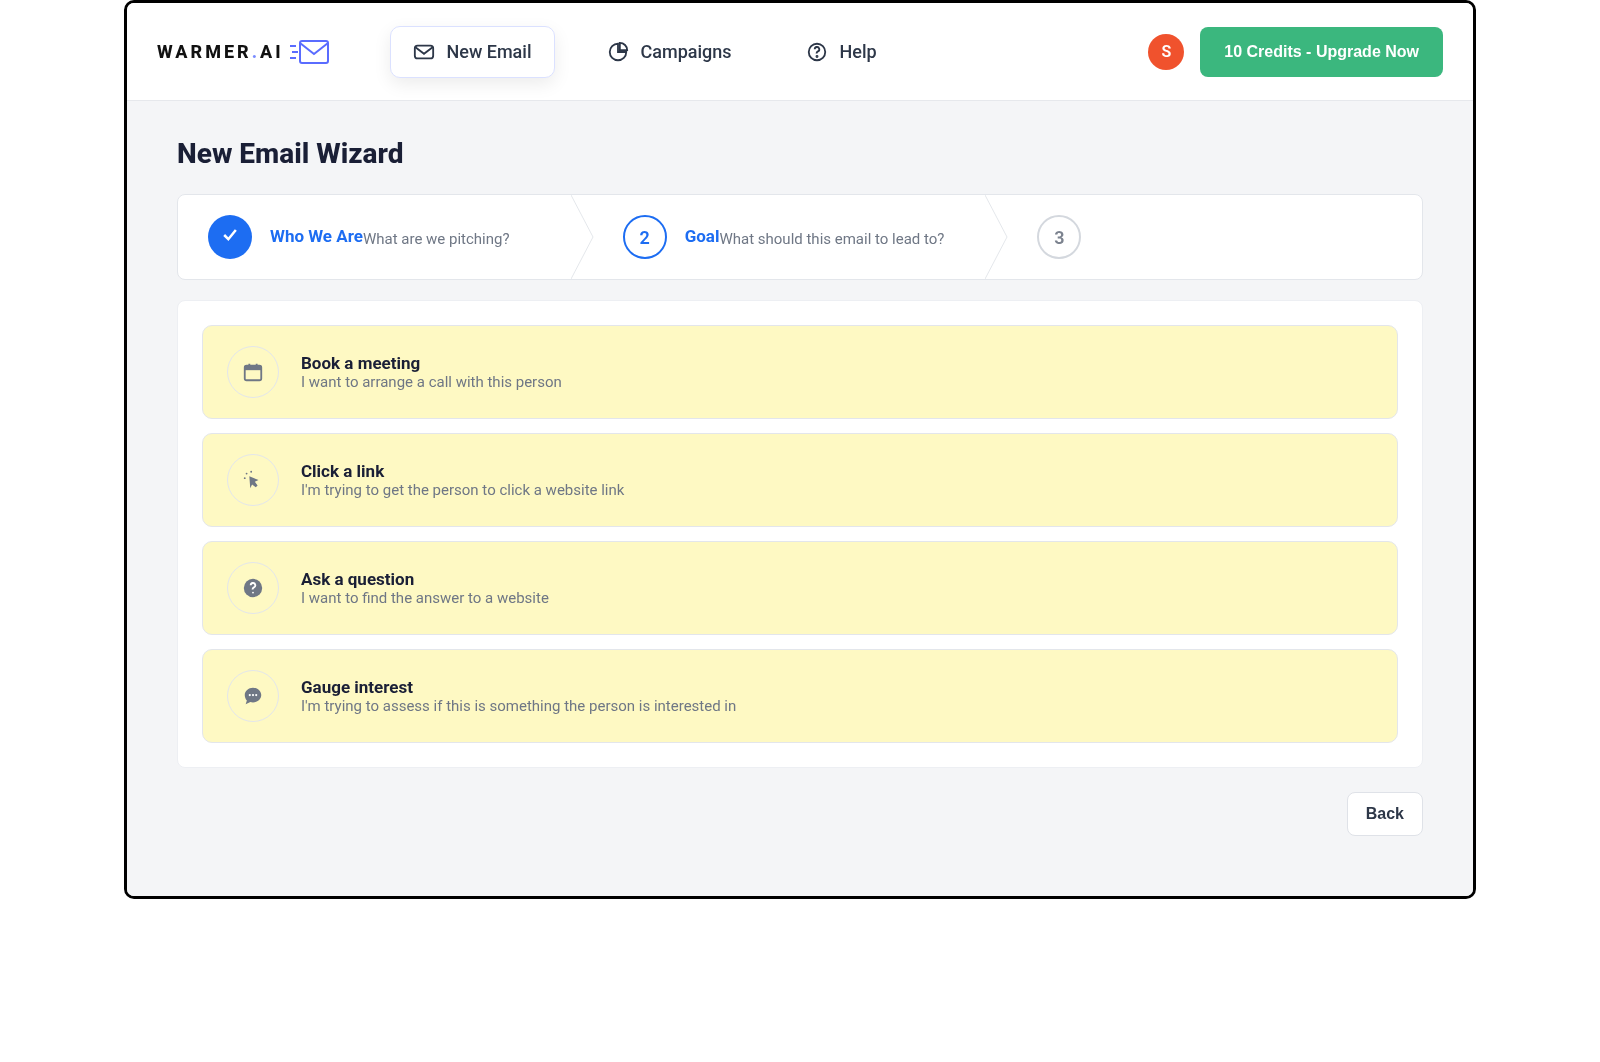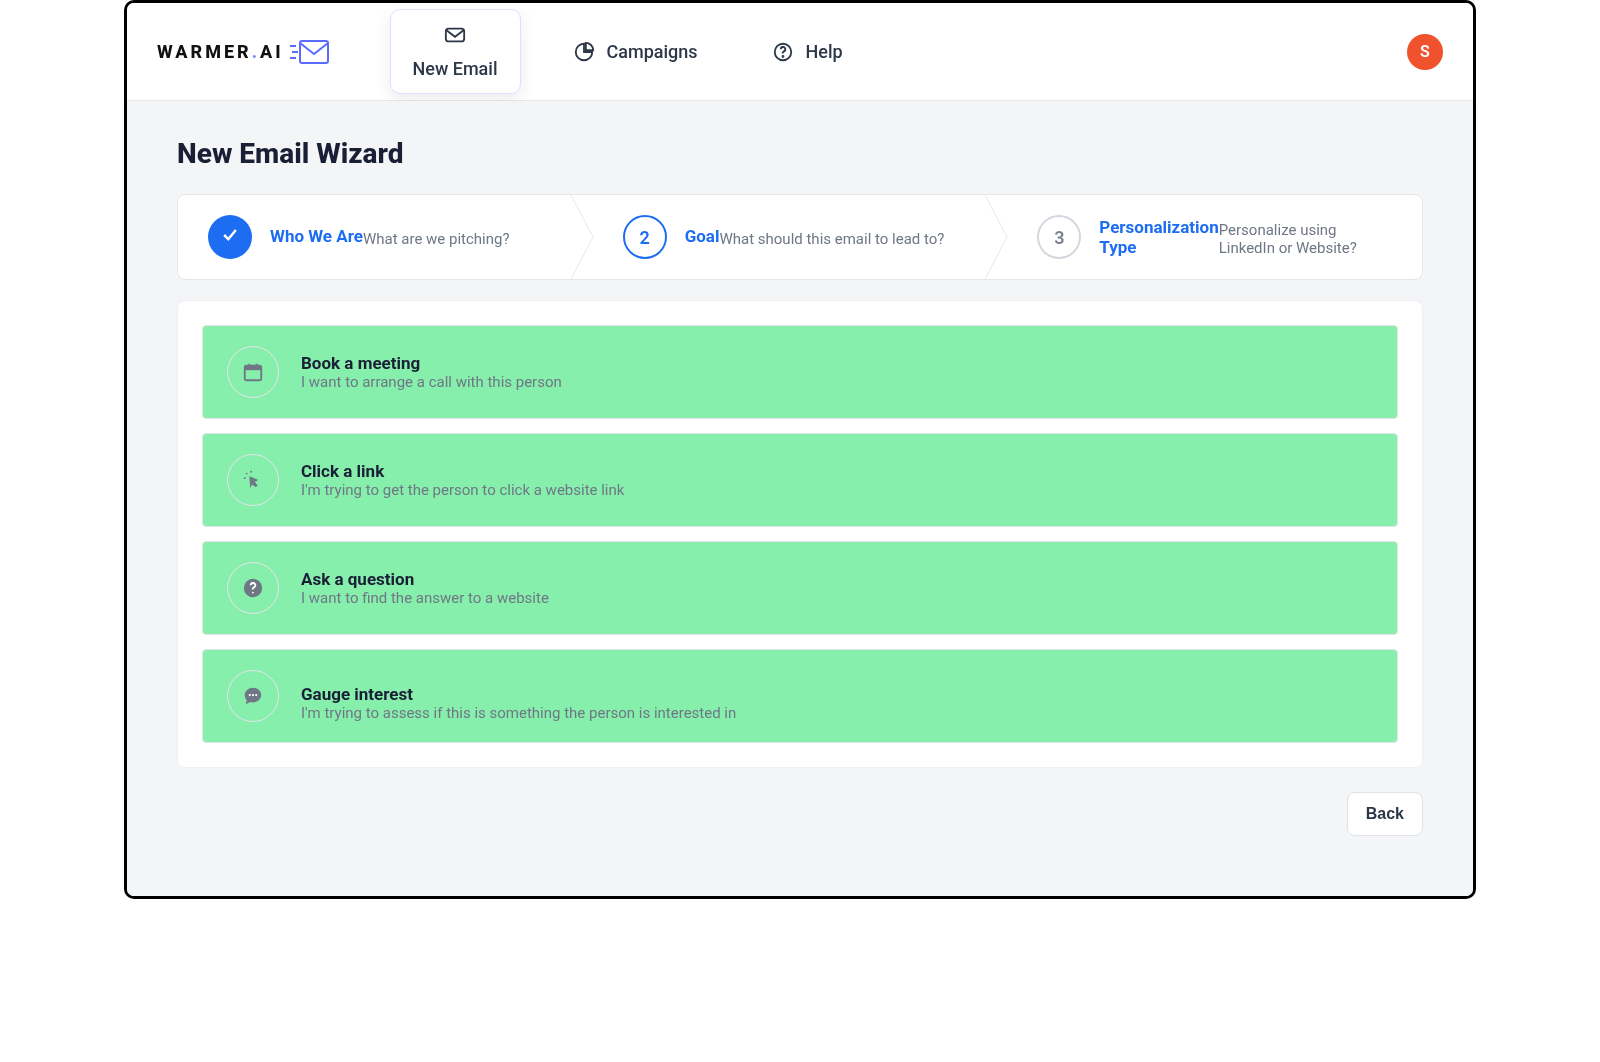--- a/index.html
+++ b/index.html
@@ -56,21 +56,20 @@
     border-radius: 10px;
     font-size: 18px;
     font-weight: 500;
     color: #2d3748;
     cursor: pointer;
   }
   .nav-item.active {
     background: #fff;
     border: 1px solid #dbe1ff;
     box-shadow: 0 6px 18px rgba(0,0,0,0.08);
-    flex-direction: column;
   }
   .nav-icon { width: 22px; height: 22px; display:flex; align-items:center; justify-content:center; }
   .header-right {
     margin-left: auto;
     display: flex;
     align-items: center;
     gap: 16px;
   }
   .avatar {
     width: 36px; height: 36px; border-radius: 50%;
@@ -145,27 +144,27 @@
     background: #fff;
     border: 1px solid #edeff3;
     border-radius: 8px;
     padding: 24px;
   }
   .option {
     display: flex;
     align-items: center;
     gap: 22px;
     border: 1px solid #e3e6eb;
-    border-radius: 4px;
+    border-radius: 10px;
     padding: 20px 24px;
     margin-bottom: 14px;
     cursor: pointer;
-    background: #86efac;
-  }
-  .option:last-child { margin-bottom: 0; align-items: flex-end; }
+    background: #fef9c3;
+  }
+  .option:last-child { margin-bottom: 0; }
   .opt-icon {
     width: 52px; height: 52px; border-radius: 50%;
     border: 1px solid #e3e6eb;
     display:flex; align-items:center; justify-content:center;
     color: #6f7785;
     flex-shrink: 0;
   }
   .opt-title { font-size: 17px; font-weight: 700; color: #1a1f36; }
   .opt-sub { font-size: 15px; color: #6f7785; }
 
@@ -234,20 +233,23 @@
             </svg>
         </span>
         <span>Help</span>
       </div>
     </div>
 
     <div class="header-right">
       <div class="avatar">
         <span>S</span>
       </div>
+      <button class="upgrade-btn">
+        <span>10 Credits - Upgrade Now</span>
+      </button>
     </div>
   </div>
 
   <div class="body">
     <h1 class="page-title">New Email Wizard</h1>
 
     <div class="stepper">
       <div class="step done">
         <div class="step-badge">
           <span>
@@ -279,24 +281,20 @@
           <svg viewBox="0 0 44 88" preserveAspectRatio="none">
               <path d="M0 0 L22 44 L0 88" fill="none" stroke="#e3e6eb" stroke-width="1"></path>
             </svg>
         </span>
       </div>
 
       <div class="step pending">
         <div class="step-badge">
           <span>3</span>
         </div>
-        <div class="step-text">
-          <span class="step-title">Personalization Type</span>
-          <span class="step-sub">Personalize using LinkedIn or Website?</span>
-        </div>
       </div>
     </div>
 
     <div class="panel">
 
       <div class="option">
         <div class="opt-icon">
           <svg width="22" height="22" viewBox="0 0 24 24" fill="#6f7785">
               <rect x="3" y="5" width="18" height="16" rx="2" fill="none" stroke="#6f7785" stroke-width="2"></rect>
               <rect x="3" y="5" width="18" height="5" fill="#6f7785"></rect>

